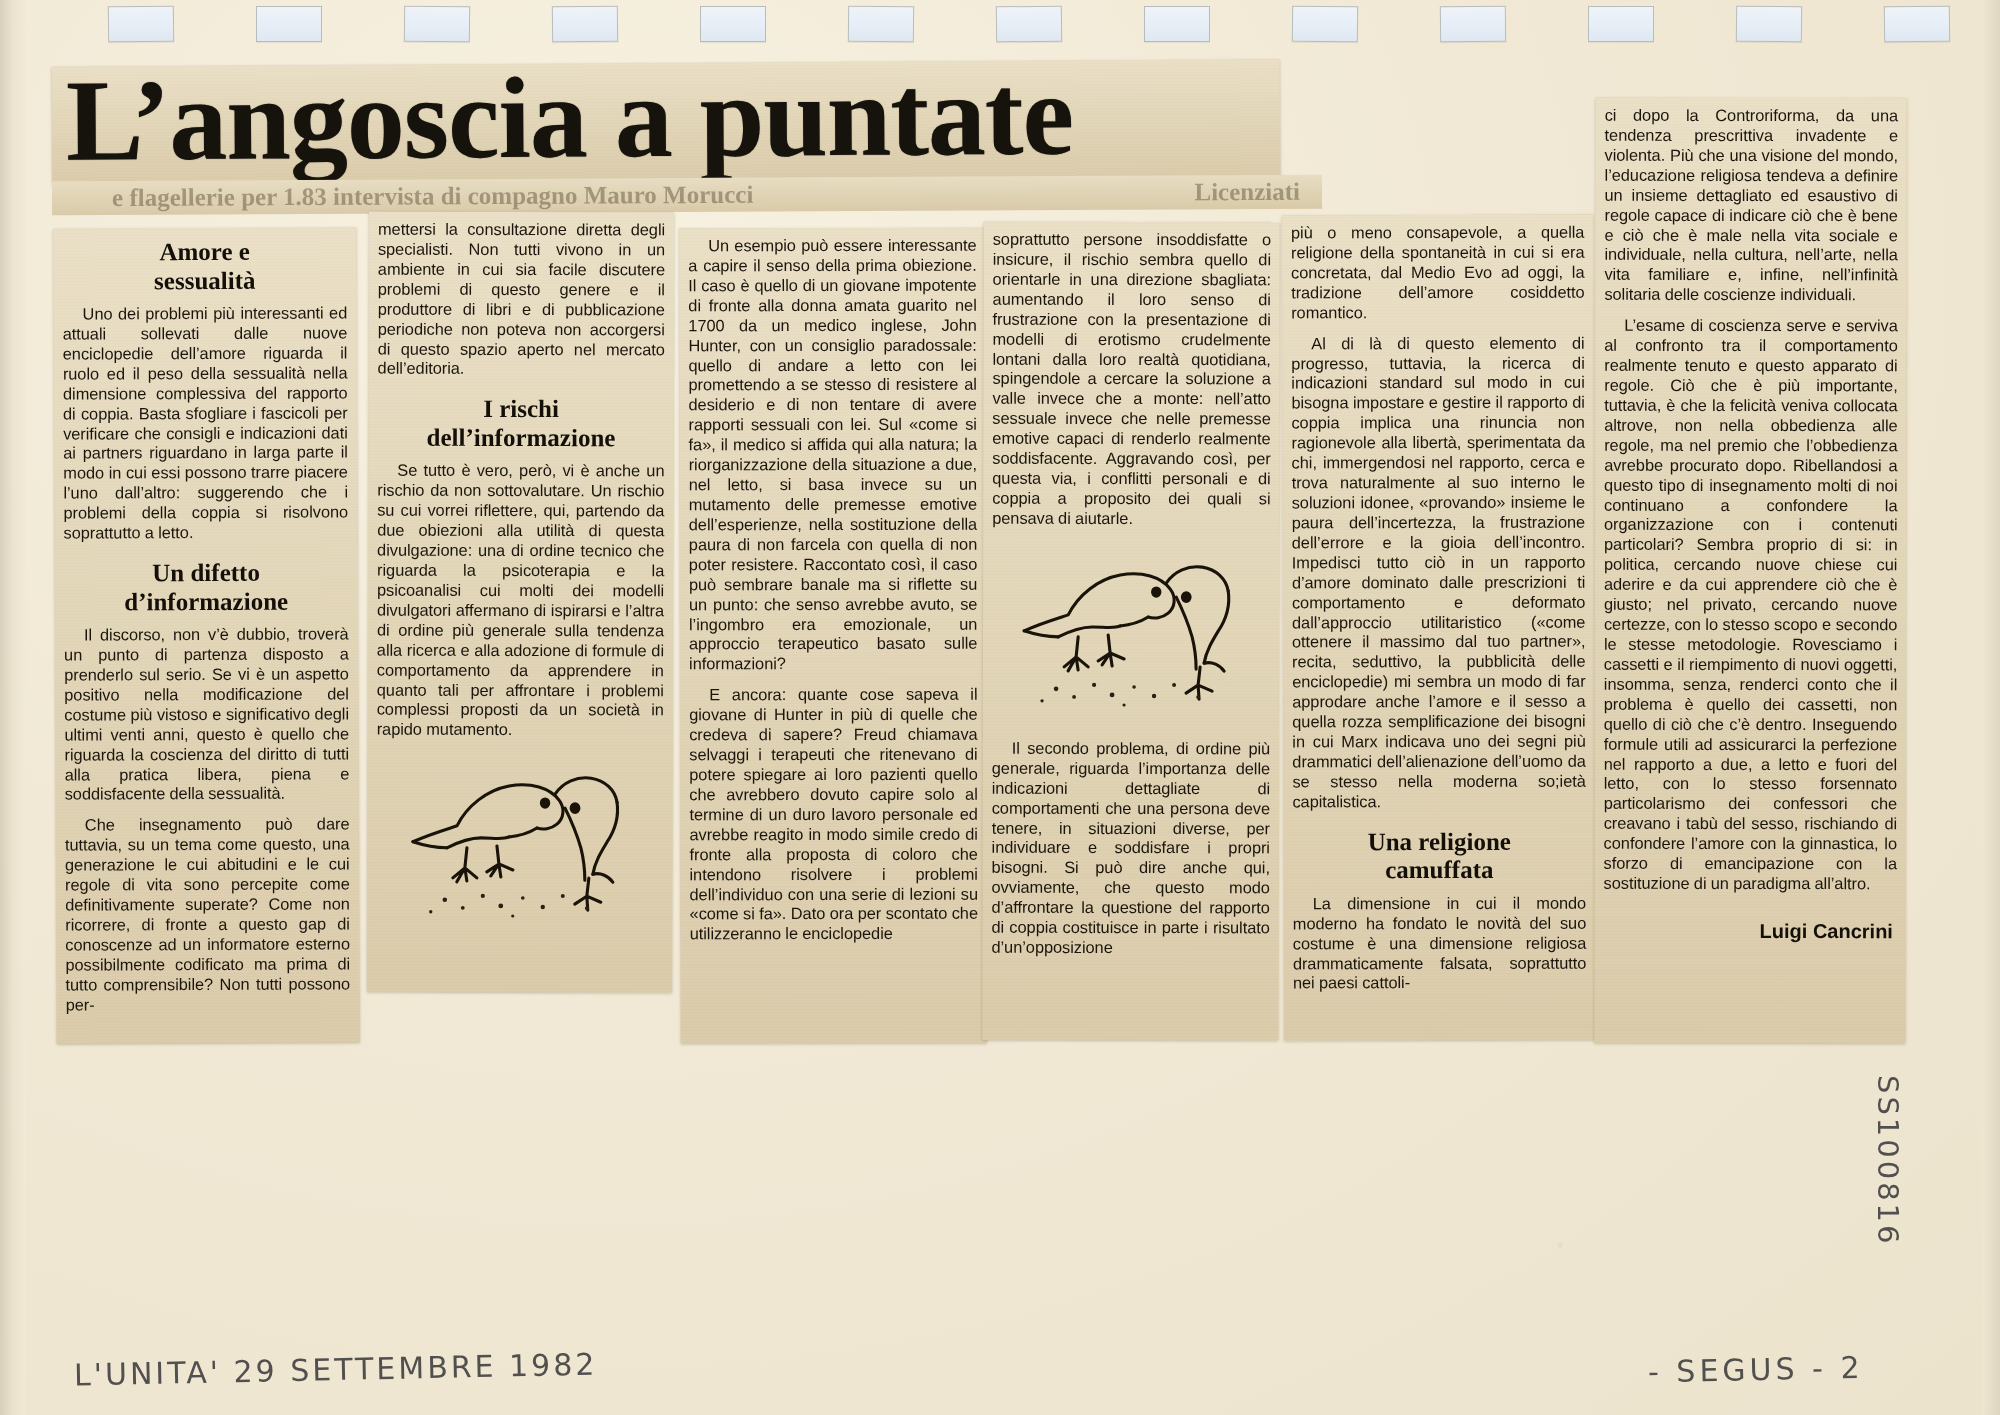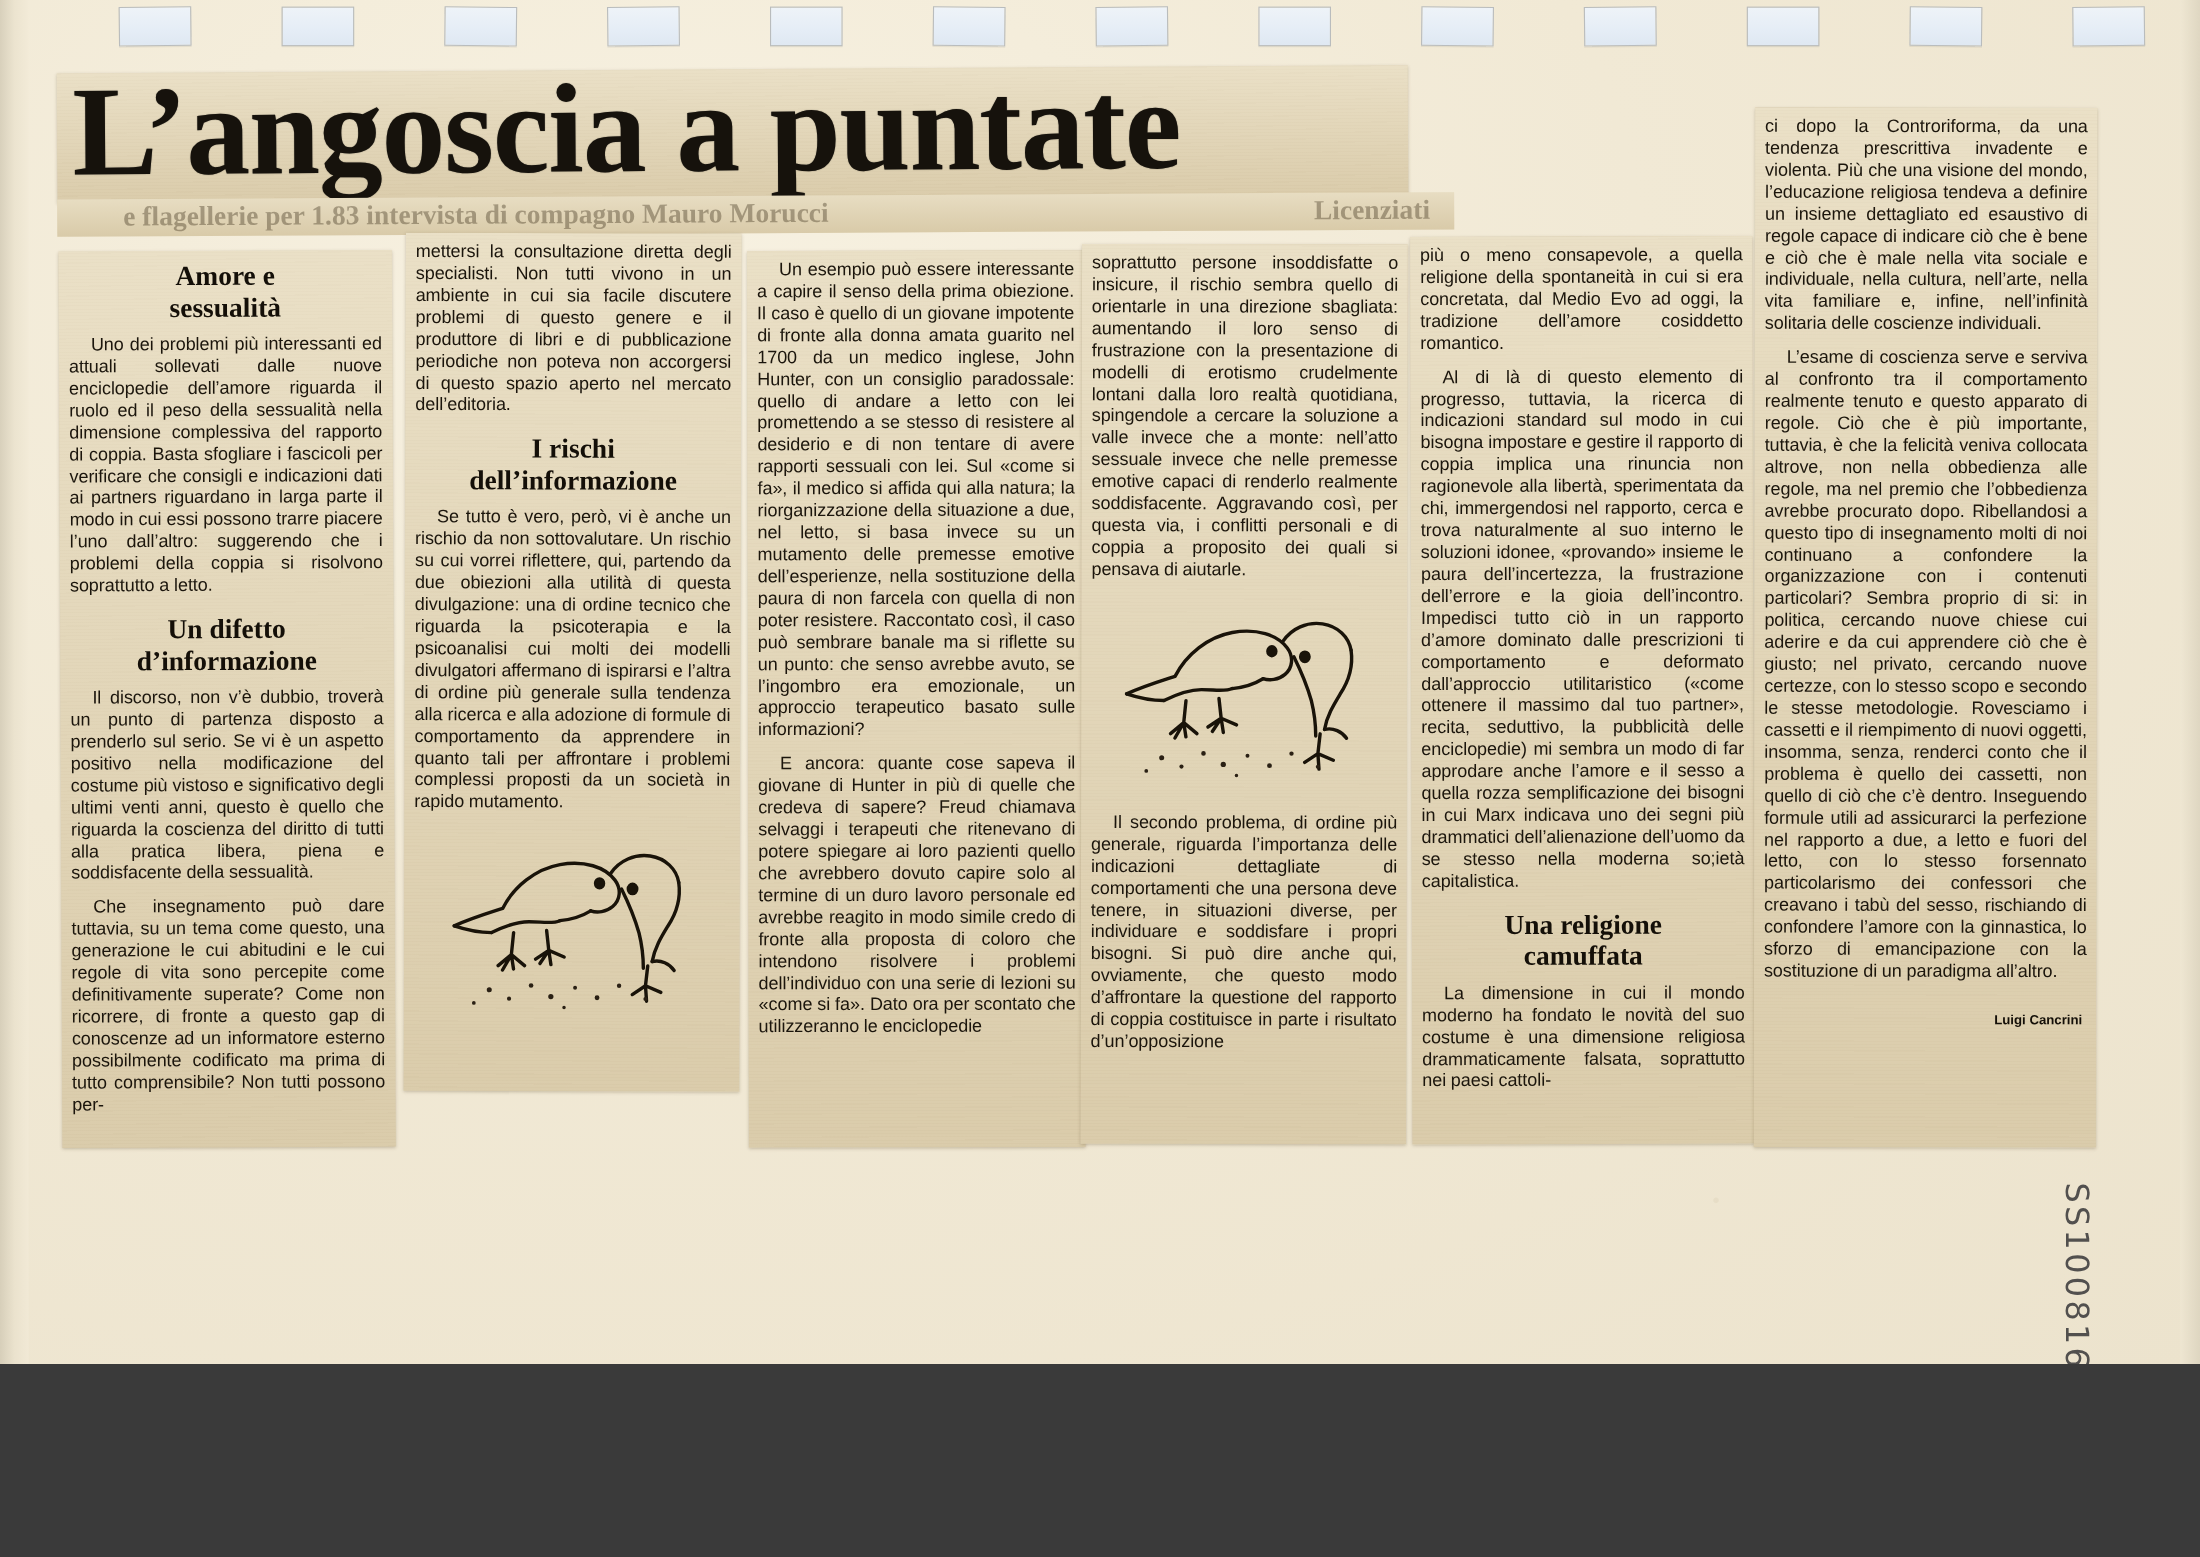--- a/index.html
+++ b/index.html
@@ -4,21 +4,21 @@
 <title>L'angoscia a puntate — newspaper clipping scan</title>
 <style>
   html, body {
     margin: 0;
     padding: 0;
     background: #3a3a3a;
   }
   #page {
     position: relative;
     width: 2000px;
-    height: 1240px;
+    height: 1415px;
     overflow: hidden;
     background: #f2ead7;
     font-family: "Liberation Serif", serif;
   }
   
   .scan-paper {
     position: absolute;
     inset: 0;
     background:
       radial-gradient(ellipse at 30% 20%, #f7f1e1 0%, #f1e9d5 45%, #ece3cd 100%);
@@ -136,21 +136,21 @@
     margin: 0 0 0 0;
     text-indent: 20px;
     letter-spacing: -0.05px;
     word-spacing: -0.2px;
     -webkit-font-smoothing: none;
   }
   p.body + p.body { margin-top: 11px; }
   .byline {
     font-family: "Liberation Sans", sans-serif;
     font-weight: 700;
-    font-size: 12px;
+    font-size: 20px;
     text-align: right;
     color: #140f08;
     margin-top: 26px;
     padding-right: 4px;
   }
 
   
   .birds {
     position: relative;
     width: 100%;

